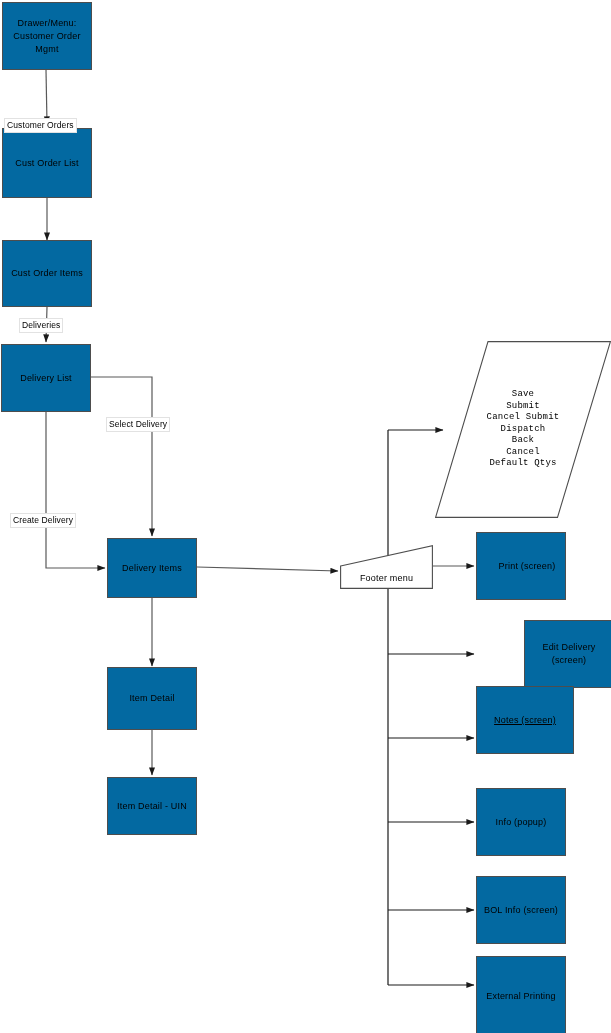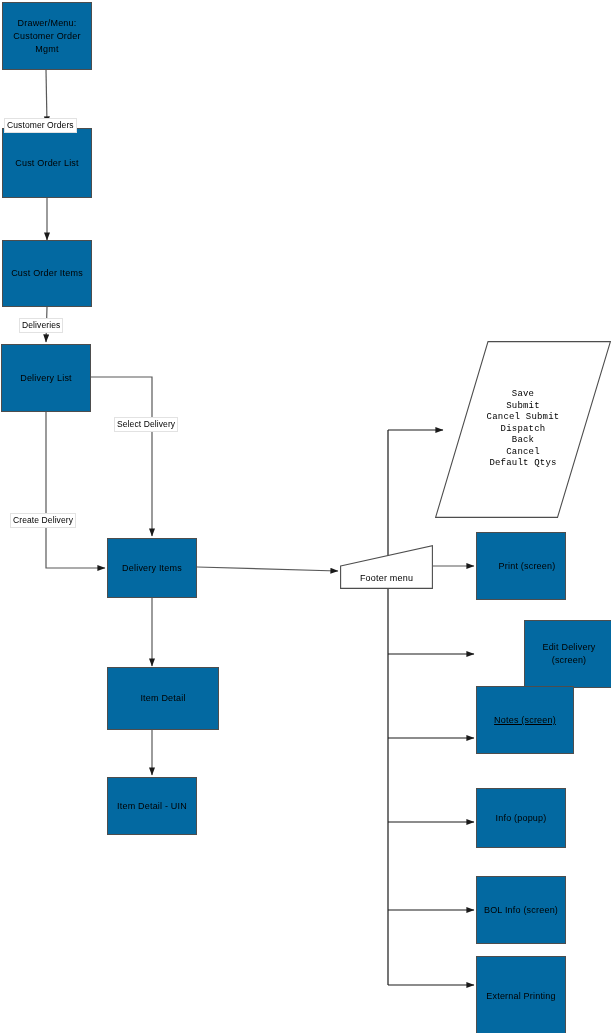--- a/index.html
+++ b/index.html
@@ -150,33 +150,33 @@
   </div>
 
   <div class="edge-label" style="left:19px; top:318px;">
     <span>Deliveries</span>
   </div>
 
   <div class="node" style="left:1px; top:344px; width:90px; height:68px;">
     <span>Delivery List</span>
   </div>
 
-  <div class="edge-label" style="left:114px; top:417px;">
+  <div class="edge-label" style="left:106px; top:417px;">
     <span>Select Delivery</span>
   </div>
 
   <div class="edge-label" style="left:10px; top:513px;">
     <span>Create Delivery</span>
   </div>
 
   <div class="node" style="left:107px; top:538px; width:90px; height:60px;">
     <span>Delivery Items</span>
   </div>
 
-  <div class="node" style="left:107px; top:667px; width:112px; height:63px;">
+  <div class="node" style="left:107px; top:667px; width:90px; height:63px;">
     <span>Item Detail</span>
   </div>
 
   <div class="node" style="left:107px; top:777px; width:90px; height:58px;text-align:right;">
     <span>Item Detail - UIN</span>
   </div>
 
   <div class="shape-wrap" style="left:340px; top:545px; width:93px; height:44px;">
     <svg width="93" height="44" viewBox="0 0 93 44">
       <polygon points="0.6,21 92.4,0.6 92.4,43.4 0.6,43.4" fill="#ffffff" stroke="#4d4d4d" stroke-width="1.1"></polygon>
@@ -207,21 +207,21 @@
 
   <div class="node" style="left:476px; top:620px; width:90px; height:68px;margin-left:48px;">
     <span>Edit Delivery
 (screen)</span>
   </div>
 
   <div class="node" style="left:476px; top:686px; width:98px; height:68px;text-decoration:underline;">
     <span>Notes (screen)</span>
   </div>
 
-  <div class="node" style="left:476px; top:788px; width:90px; height:60px;">
+  <div class="node" style="left:476px; top:788px; width:90px; height:68px;">
     <span>Info (popup)</span>
   </div>
 
   <div class="node" style="left:476px; top:876px; width:90px; height:68px;">
     <span>BOL Info (screen)</span>
   </div>
 
   <div class="node" style="left:476px; top:956px; width:90px; height:80px;">
     <span>External Printing</span>
   </div>

